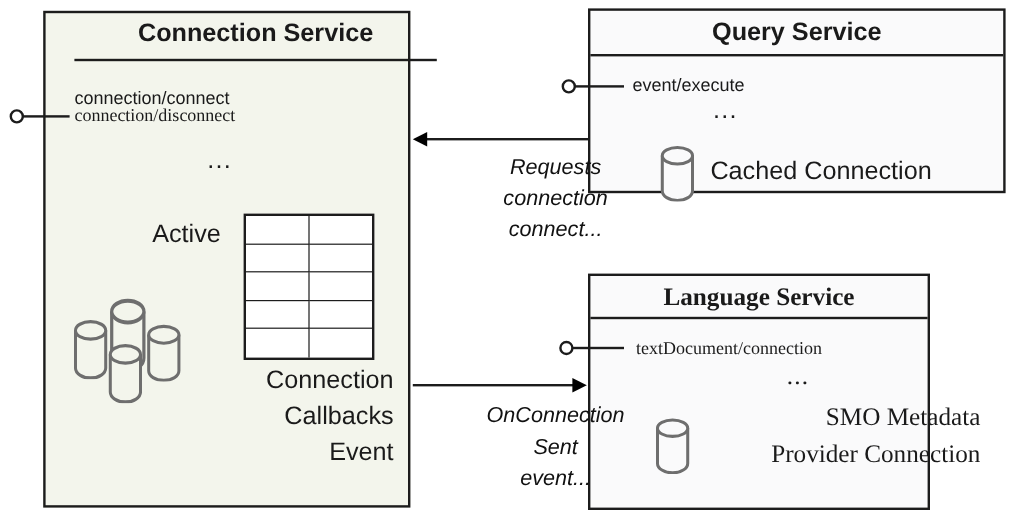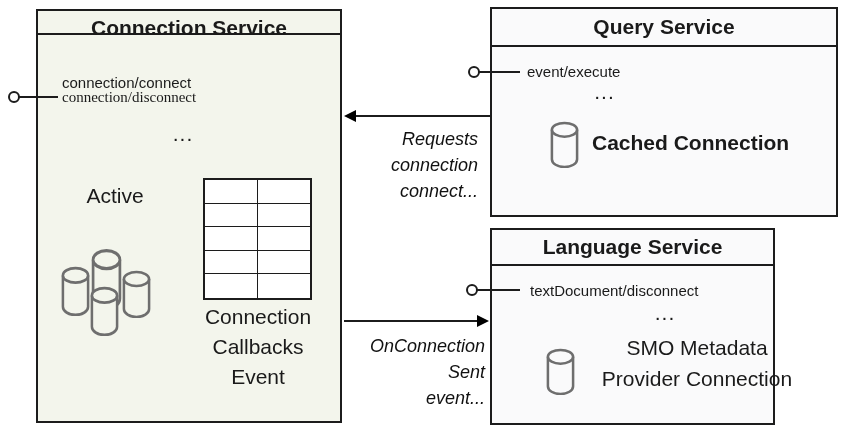--- a/index.html
+++ b/index.html
@@ -23,30 +23,30 @@
   .box.green { background:#f3f5ec; }
   .box.white { background:#fafafb; }
   .box-header {
     width:100%;
     border-bottom:2px solid #1c1c1c;
     text-align:center;
     font-weight:bold;
     font-size:21px;
   }
   #connection-box { left:36px; top:9px;  width:306px; height:414px; }
-  #connection-box .box-header { height:24px; line-height:34px; }
-  #query-box      { left:490px; top:7px;  width:348px; height:210px; }
+  #connection-box .box-header { height:40px; line-height:34px;margin-left:24px; }
+  #query-box      { left:490px; top:7px;  width:348px; height:154px; }
   #query-box .box-header { height:38px; line-height:36px; }
-  #language-box   { left:490px; top:228px; width:285px; height:197px; }
+  #language-box   { left:490px; top:228px; width:285px; height:197px;font-family:Liberation Serif, serif; }
   #language-box .box-header { height:36px; line-height:34px; }
 
   .abs { position:absolute; }
   .method { font-size:15px; line-height:28px; white-space:nowrap; }
   .ellipsis { font-size:21px; line-height:22px; text-align:center; letter-spacing:1px; }
-  .label { font-size:21px; text-align:center; }
+  .label { font-size:21px; text-align:right; }
 
   
   .lollipop-circle {
     position:absolute;
     width:12px; height:12px;
     border:2px solid #1c1c1c;
     border-radius:50%;
     background:#ffffff;
   }
   .hline {
@@ -66,22 +66,23 @@
     width:0; height:0;
     border-top:6px solid transparent;
     border-bottom:6px solid transparent;
     border-left:12px solid #000000;
   }
   .edge-label {
     position:absolute;
     font-style:italic;
     font-size:18px;
     line-height:26px;
-    text-align:right;
+    text-align:center;
     color:#111111;
+    margin-left:48px;
   }
 
   
   .cb-table {
     position:absolute;
     display:grid;
     grid-template-columns:1fr 1fr;
     grid-template-rows:repeat(5,1fr);
     border:2px solid #1c1c1c;
     background:#ffffff;
@@ -146,26 +147,26 @@
   </div>
 
   <div class="box white" id="query-box">
     <div class="box-header">Query Service</div>
     <div class="abs method" style="left:35px; top:49px;">event/execute</div>
     <div class="abs ellipsis" style="left:35px; top:72px; width:155px;">...</div>
     <svg class="cyl" style="left:57px; top:112px;" width="31" height="47" viewBox="0 0 32 48" preserveAspectRatio="none">
       <path d="M3 9 L3 39 C3 43.4 8.8 47 16 47 C23.2 47 29 43.4 29 39 L29 9" fill="#fafafb" stroke="#6e6e6e" stroke-width="2.6"></path>
       <ellipse cx="16" cy="9" rx="13" ry="7" fill="#fafafb" stroke="#6e6e6e" stroke-width="2.6"></ellipse>
     </svg>
-    <div class="abs label" style="left:100px; top:120px; width:220px; line-height:28px; text-align:left;font-weight:bold;">Cached Connection</div>
+    <div class="abs label" style="left:100px; top:120px; width:220px; line-height:28px; text-align:left;">Cached Connection</div>
   </div>
 
   <div class="box white" id="language-box">
     <div class="box-header">Language Service</div>
-    <div class="abs method" style="left:38px; top:47px;">textDocument/disconnect</div>
+    <div class="abs method" style="left:38px; top:47px;">textDocument/connection</div>
     <div class="abs ellipsis" style="left:38px; top:72px; width:270px;">...</div>
     <svg class="cyl" style="left:53px; top:118px;" width="31" height="47" viewBox="0 0 32 48" preserveAspectRatio="none">
       <path d="M3 9 L3 39 C3 43.4 8.8 47 16 47 C23.2 47 29 43.4 29 39 L29 9" fill="#fafafb" stroke="#6e6e6e" stroke-width="2.6"></path>
       <ellipse cx="16" cy="9" rx="13" ry="7" fill="#fafafb" stroke="#6e6e6e" stroke-width="2.6"></ellipse>
     </svg>
     <div class="abs label" style="left:85px; top:102px; width:240px; line-height:31px;">
       <div>SMO Metadata</div>
       <div>Provider Connection</div>
     </div>
   </div>

